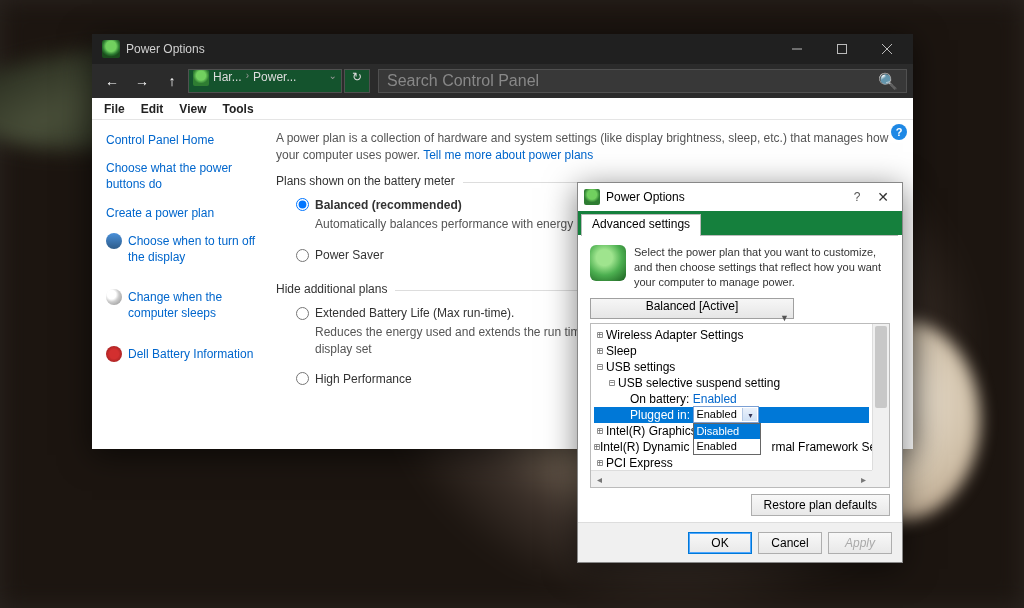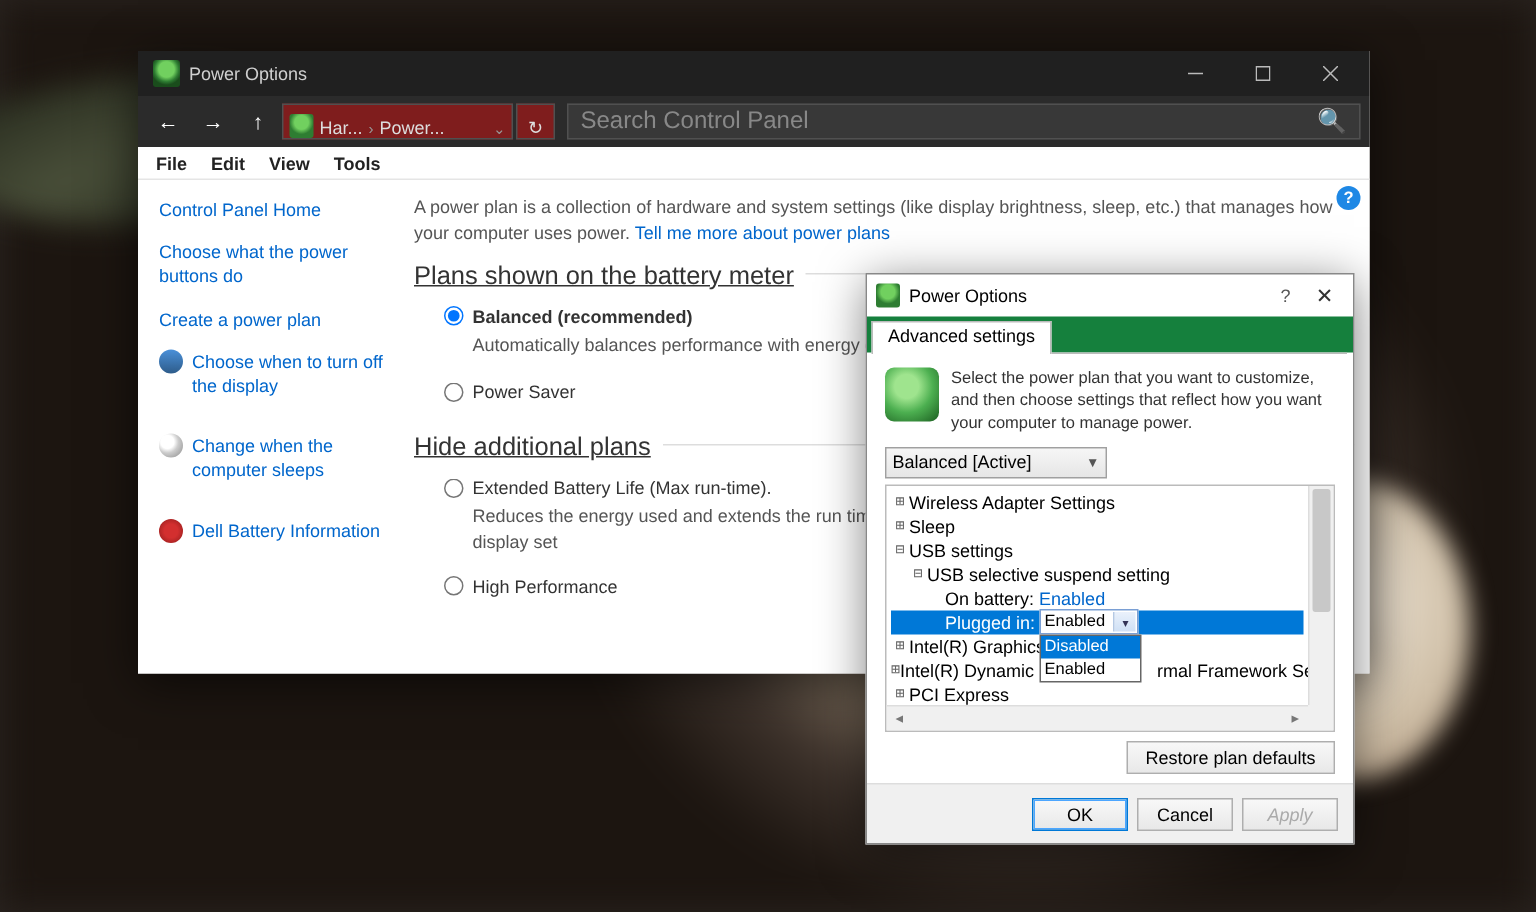--- a/index.html
+++ b/index.html
@@ -15,21 +15,21 @@
   .win { position:absolute; left:92px; top:34px; width:821px; height:415px; background:#fff; box-shadow: 0 6px 30px rgba(0,0,0,.6); display:flex; flex-direction:column; }
   .titlebar{height:30px;background:#202020;display:flex;align-items:center;padding:0 4px;}
   .titlebar .ticon{width:18px;height:18px;margin:0 6px;background:radial-gradient(circle at 50% 35%,#71d05f 35%,#2e7d32 55%,#1a4d1c 70%);border-radius:2px;position:relative;}
   .titlebar .ttext{color:#d0d0d0;font-size:12px;}
   .titlebar .spacer{flex:1;}
   .wbtn{width:45px;height:30px;display:flex;align-items:center;justify-content:center;color:#bbb;}
   .wbtn svg{width:10px;height:10px;stroke:#bbb;stroke-width:1;fill:none;}
 
   .navbar{height:34px;background:#2b2b2b;display:flex;align-items:center;padding:0 6px;gap:2px;}
   .navarrow{width:28px;color:#fff;text-align:center;font-size:14px;}
-  .addrseg{display:flex;align-items:flex-end;height:24px;background:#7f1d1d;border:1px solid #505050;padding:0 4px;color:#ddd;font-size:12px;gap:4px;}
+  .addrseg{display:flex;align-items:flex-start;height:24px;background:#14532d;border:1px solid #505050;padding:0 4px;color:#ddd;font-size:12px;gap:4px;}
   .addr{flex:0 0 154px;}
   .addr .aicon{width:16px;height:16px;background:radial-gradient(circle at 50% 35%,#71d05f 35%,#2e7d32 60%);border-radius:2px;}
   .chev{color:#999;font-size:10px;}
   .refresh{width:26px;justify-content:center;}
   .search{flex:1;height:24px;background:#383838;border:1px solid #505050;display:flex;align-items:center;padding:0 8px;color:#888;font-size:16px;margin-left:6px;}
   .search .sicon{margin-left:auto;color:#999;}
 
   .menubar{height:22px;background:#fff;border-bottom:1px solid #e5e5e5;display:flex;align-items:center;padding:0 4px;font-size:12px;gap:0px;}
   .menubar span{padding:2px 8px;color:#222;font-weight:bold;}
   .helpbtn{position:absolute;right:6px;top:90px;width:16px;height:16px;border-radius:50%;background:#1e88e5;color:#fff;font-size:11px;text-align:center;line-height:16px;font-weight:bold;}
@@ -41,42 +41,42 @@
   .sidebar .sicn{width:16px;height:16px;flex-shrink:0;border-radius:50%;}
   .ic-monitor{background:linear-gradient(#4a90d9,#2e5c8a);border-radius:2px;}
   .ic-moon{background:radial-gradient(circle at 35% 35%,#fff 30%,#ccc 50%,#888);}
   .ic-dell{background:radial-gradient(circle,#d32f2f 40%,#8b1a1a);}
 
   .main{flex:1;padding:10px 20px 10px 12px;font-size:12px;color:#333;}
   .main h1{color:#006B33;font-size:15px;font-weight:400;margin-bottom:8px;}
   .main .desc{color:#555;line-height:1.4;margin-bottom:10px;}
   .main .desc a{color:#0066cc;}
   .fieldset{margin-bottom:10px;position:relative;}
-  .legend{color:#333;font-size:17px;padding-right:8px;background:#fff;position:relative;z-index:1;display:inline-block;text-decoration:underline;}
+  .legend{color:#333;font-size:12px;padding-right:8px;background:#fff;position:relative;z-index:1;display:inline-block;}
   .fieldset::after{content:"";position:absolute;left:0;right:-10px;top:8px;height:1px;background:#ddd;z-index:0;}
   .planopt{margin:10px 0 4px 20px;display:flex;align-items:center;gap:6px;}
   .planopt input[type=radio]{width:13px;height:13px;}
   .planopt .pname{font-weight:600;}
   .plansub{margin-left:39px;color:#555;font-size:12px;line-height:1.4;}
 
   
   .dlg{position:absolute;left:577px;top:182px;width:326px;height:381px;background:#fff;border:1px solid #888;box-shadow:0 6px 30px rgba(0,0,0,.5);display:flex;flex-direction:column;}
   .dlg-title{height:28px;display:flex;align-items:center;padding:0 6px;font-size:12px;}
   .dlg-title .ticon2{width:16px;height:16px;margin-right:6px;background:radial-gradient(circle at 50% 35%,#71d05f 35%,#2e7d32 60%);border-radius:2px;}
   .dlg-title .spacer{flex:1;}
   .dlg-title .q{width:26px;text-align:center;color:#555;}
   .dlg-title .x{width:26px;text-align:center;color:#333;font-size:14px;}
   .dlg-tabs{height:24px;display:flex;padding-left:3px;align-items:flex-end;background:#15803d;}
   .dlg-tab{height:22px;border:1px solid #bbb;border-bottom:none;background:#fff;font-size:12px;padding:2px 10px 0;position:relative;top:1px;}
   .dlg-tabline{height:1px;background:#bbb;margin:0 4px 1px;}
   .dlg-body{flex:1;padding:8px 12px 6px;font-size:12px;display:flex;flex-direction:column;}
   .dlg-top{display:flex;gap:8px;margin-bottom:8px;}
   .dlg-top .bicon{width:36px;height:36px;flex-shrink:0;background:radial-gradient(circle at 40% 35%,#9fe48e 25%,#4caf50 55%,#1b5e20);border-radius:6px;}
   .dlg-top .btxt{font-size:11px;color:#333;line-height:1.35;}
-  .dlg-select{height:21px;border:1px solid #a0a0a0;background:linear-gradient(#f6f6f6,#e6e6e6);font-size:12px;padding:0 4px;display:flex;align-items:center;width:148px;margin-bottom:4px;}
+  .dlg-select{height:21px;border:1px solid #a0a0a0;background:linear-gradient(#f6f6f6,#e6e6e6);font-size:12px;padding:0 4px;display:flex;align-items:center;width:204px;margin-bottom:4px;flex-direction:column;}
   .dlg-select .dd{margin-left:auto;font-size:9px;color:#555;}
   .tree{flex:1;border:1px solid #bbb;font-size:12px;position:relative;overflow:hidden;}
   .tree-inner{position:absolute;inset:0 17px 17px 0;overflow:hidden;padding:3px 3px;}
   .tree-row{display:flex;align-items:center;height:16px;white-space:nowrap;}
   .tw{display:inline-block;width:12px;text-align:center;font-size:10px;color:#666;font-family:monospace;}
   .tree-row.sel{background:#0078d7;color:#fff;}
   .tree-row.sel .tw{color:#fff;}
   .val-link{color:#0066cc;}
   .combo{position:relative;display:inline-block;height:17px;border:1px solid #7a9fd4;background:#fff;width:66px;font-size:11px;padding:0 2px;line-height:15px;color:#000;}
   .combo .cdd{position:absolute;right:1px;top:1px;width:15px;height:13px;background:linear-gradient(#eaf1fb,#cfe0f5);border-left:1px solid #b5c9e4;text-align:center;font-size:8px;color:#4a6;}

